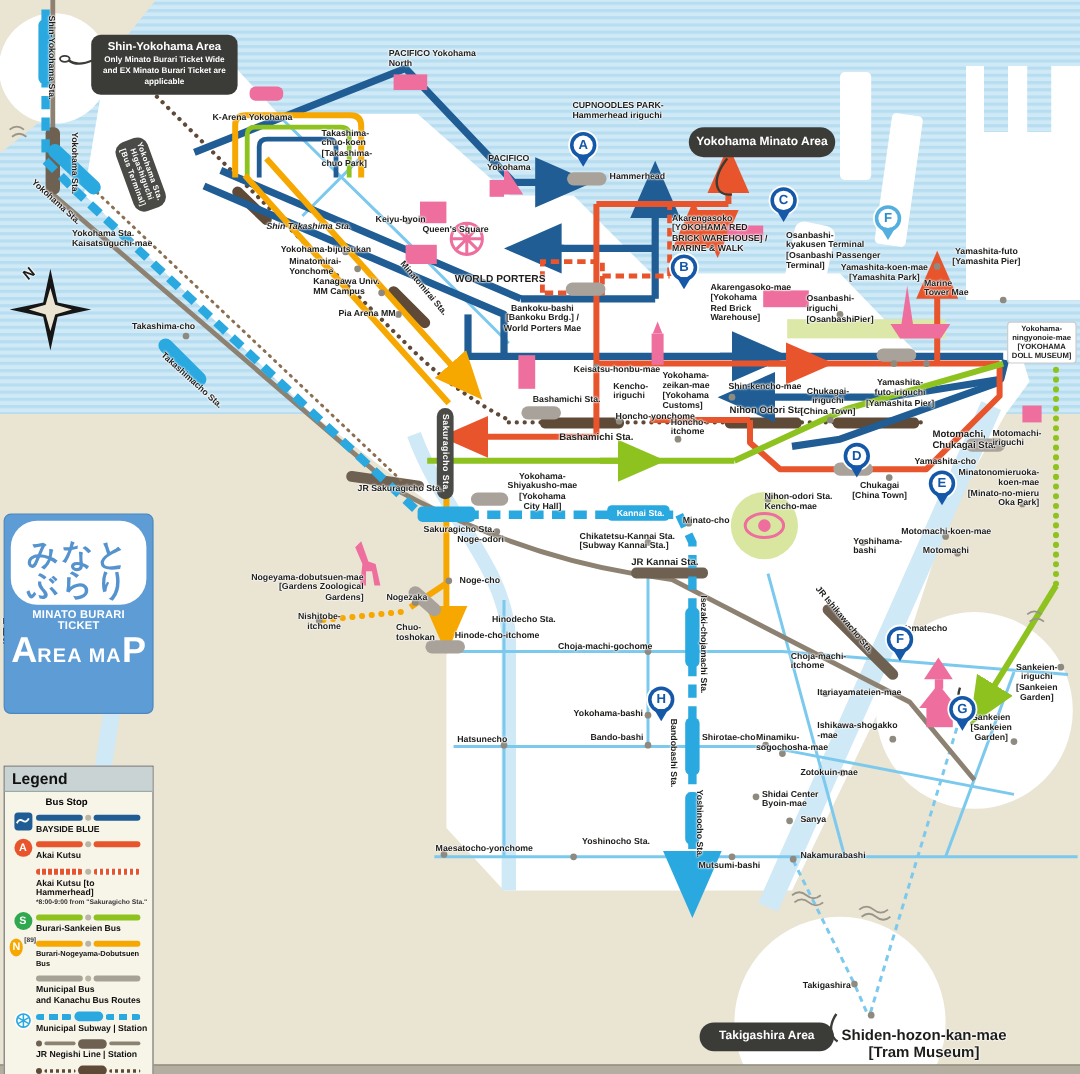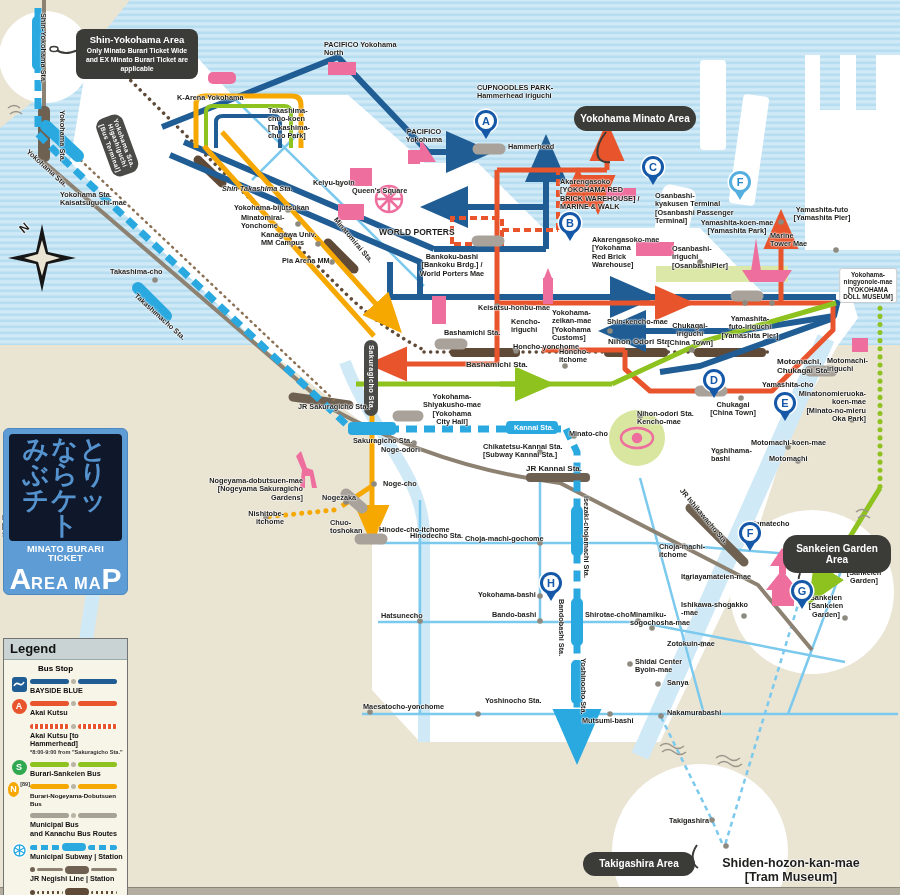--- a/index.html
+++ b/index.html
@@ -31,21 +31,21 @@
   .area-pill{position:absolute;z-index:25;background:#3b3b38;color:#fff;border-radius:14px;
        display:flex;align-items:center;justify-content:center;text-align:center;
        font:700 10px/1.15 "Liberation Sans",sans-serif;white-space:pre-line;padding:2px 6px;box-sizing:border-box;}
   #callout{position:absolute;left:76px;top:29px;width:122px;z-index:25;background:#3b3b38;
        color:#fff;border-radius:8px;padding:5px 6px;box-sizing:border-box;}
   #callout .c-title{font:700 9.5px/1.2 "Liberation Sans",sans-serif;text-align:center;margin-bottom:2px;}
   #callout .c-body{font:700 6.8px/1.3 "Liberation Sans",sans-serif;text-align:center;}
   
   #titleblock{position:absolute;left:3px;top:428px;width:125px;height:167px;z-index:40;
        background:#5e9cd6;border-radius:6px;padding:5px;box-sizing:border-box;border:1px solid #4d87bd;}
-  #jpbox{background:#0f172a;border-radius:4px;padding:3px 2px 2px;text-align:center;}
+  #jpbox{background:#ffffff;border-radius:22px;padding:17px 2px 2px;text-align:center;}
   #jpbox div{font:700 26px/0.98 "DejaVu Sans",sans-serif;color:#5593cf;letter-spacing:2px;}
   #en-ticket{font:700 9.3px/1 "Liberation Sans",sans-serif;color:#fff;text-align:center;
        margin-top:4px;letter-spacing:.2px;}
   #areamap{display:flex;align-items:baseline;justify-content:center;color:#fff;margin-top:2px;}
   #areamap .bigL{font:700 30px/0.9 "Liberation Sans",sans-serif;}
   #areamap .midL{font:700 16.5px/1 "Liberation Sans",sans-serif;letter-spacing:1px;}
   
   #legend{position:absolute;left:3px;top:592px;width:125px;height:296px;z-index:40;
        background:#f7f4e8;border:1px solid #737373;box-sizing:border-box;margin-top:46px;}
   #legend-header{background:#c9d3d3;font:700 13px/1.5 "Liberation Sans",sans-serif;color:#111;
@@ -340,21 +340,20 @@
 
   <div id="callout">
     <div class="c-title">Shin-Yokohama Area</div>
     <div class="c-body">Only Minato Burari Ticket Wide and EX Minato Burari Ticket are applicable</div>
   </div>
 
   <div id="titleblock">
     <div id="jpbox">
       <div>みなと</div>
       <div>ぶらり</div>
-      <div>チケット</div>
     </div>
     <div id="en-ticket">MINATO BURARI TICKET</div>
     <div id="areamap">
       <span class="bigL" id="am1">A</span>
       <span class="midL" id="am2">REA MA</span>
       <span class="bigL" id="am3">P</span>
     </div>
   </div>
 
   <div id="legend">
@@ -615,27 +614,27 @@
     <div class="st" style="left: 526px; top: 464px; font-size: 8px;">JR Kannai Sta.</div>
     <div class="st" style="left: 590px; top: 496px; transform-origin: 0px 0px; transform: rotate(90deg);">Isezaki-chojamachi Sta.</div>
     <div class="st" style="left: 684px; top: 487px; transform-origin: 0px 0px; transform: rotate(50deg);">JR Ishikawacho Sta.</div>
     <div class="st" style="left: 383px; top: 480px;">Noge-cho</div>
     <div class="st" style="left: 322px; top: 494px;">Nogezaka</div>
     <div class="st" style="left: 330px; top: 519px;">Chuo-
 toshokan</div>
     <div class="st" style="left: 284px; top: 510px; text-align: right; transform: translateX(-100%);">Nishitobe-
 itchome</div>
     <div class="st" style="left: 303px; top: 477px; text-align: right; transform: translateX(-100%);">Nogeyama-dobutsuen-mae
-[Nogeyama Sakuragicho
+[Gardens Zoological
 Gardens]</div>
     <div class="st" style="left: 2px; top: 514px;">Ipponmatsu-shogakko-mae
 [Ipponmatsu Elementary
 School]</div>
     <div class="st" style="left: 379px; top: 526px;">Hinode-cho-itchome</div>
-    <div class="st" style="left: 379px; top: 532px; padding-left: 31px;">Hinodecho Sta.</div>
+    <div class="st" style="left: 379px; top: 512px; padding-left: 31px;">Hinodecho Sta.</div>
     <div class="st" style="left: 465px; top: 535px;">Choja-machi-gochome</div>
     <div class="st" style="left: 478px; top: 591px;">Yokohama-bashi</div>
     <div class="st" style="left: 492px; top: 611px;">Bando-bashi</div>
     <div class="st" style="left: 381px; top: 612px;">Hatsunecho</div>
     <div class="st" style="left: 585px; top: 611px;">Shirotae-cho</div>
     <div class="st" style="left: 630px; top: 611px;">Minamiku-
 sogochosha-mae</div>
     <div class="st" style="left: 565px; top: 599px; transform-origin: 0px 0px; transform: rotate(90deg);">Bandobashi Sta.</div>
     <div class="st" style="left: 587px; top: 658px; transform-origin: 0px 0px; transform: rotate(90deg);">Yoshinocho Sta.</div>
     <div class="st" style="left: 659px; top: 543px;">Choja-machi-
@@ -653,21 +652,21 @@
     <div class="st" style="left: 363px; top: 703px;">Maesatocho-yonchome</div>
     <div class="st" style="left: 751px; top: 520px;">Yamatecho</div>
     <div class="st ctr" style="left: 864px; top: 552px; transform: translateX(-50%);">Sankeien-
 iriguchi
 [Sankeien
 Garden]</div>
     <div class="st ctr" style="left: 826px; top: 594px; transform: translateX(-50%);">Sankeien
 [Sankeien
 Garden]</div>
     <div class="st" style="left: 669px; top: 817px;">Takigashira</div>
-    <div class="st big ctr" style="left: 791px; top: 856px; transform: translateX(-50%);">Shiden-hozon-kan-mae
+    <div class="st big ctr" style="left: 770px; top: 856px; transform: translateX(-50%);">Shiden-hozon-kan-mae
 [Tram Museum]</div>
     <div class="st" style="left: 17px; top: 226px; font-size: 12px; transform-origin: 0px 0px; transform: rotate(-40deg);">N</div>
     <div class="pin" style="left: 475px; top: 110px;">
       <span>A</span>
     </div>
     <div class="pin" style="left: 559px; top: 212px;">
       <span>B</span>
     </div>
     <div class="pin" style="left: 642px; top: 156px;">
       <span>C</span>
@@ -684,16 +683,14 @@
     <div class="pin" style="left: 739px; top: 522px;">
       <span>F</span>
     </div>
     <div class="pin" style="left: 791px; top: 580px;">
       <span>G</span>
     </div>
     <div class="pin" style="left: 540px; top: 572px;">
       <span>H</span>
     </div>
     <div class="area-pill" style="left: 574px; top: 106px; width: 122px; height: 25px;">Yokohama Minato Area</div>
-    <div class="area-pill" style="left: 783px; top: 535px; width: 108px; height: 38px;">Sankeien Garden
-Area</div>
     <div class="area-pill" style="left: 583px; top: 852px; width: 112px; height: 24px;">Takigashira Area</div>
   </div>
 
 </body></html>

